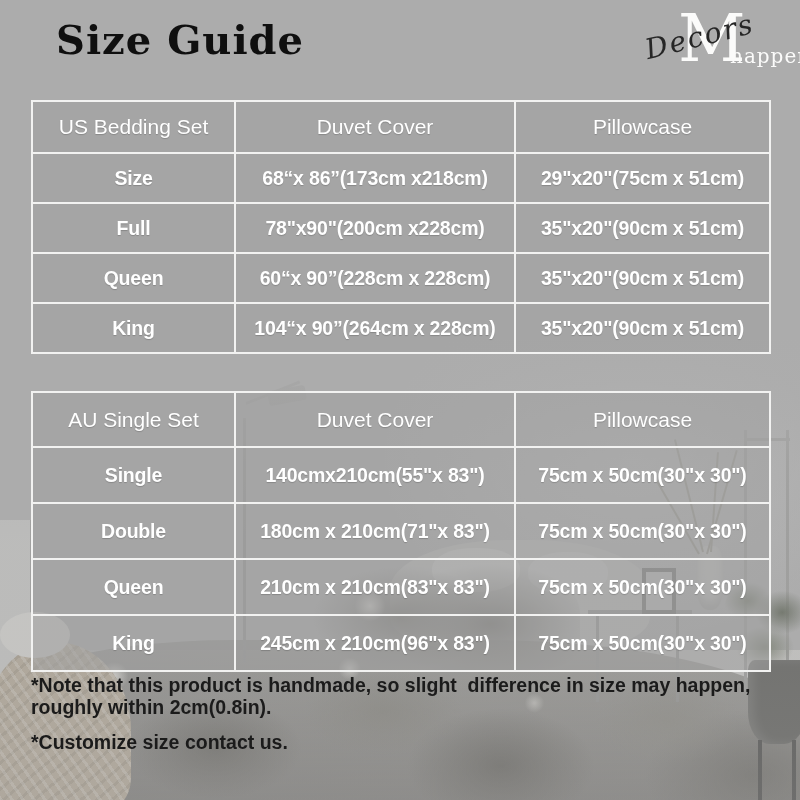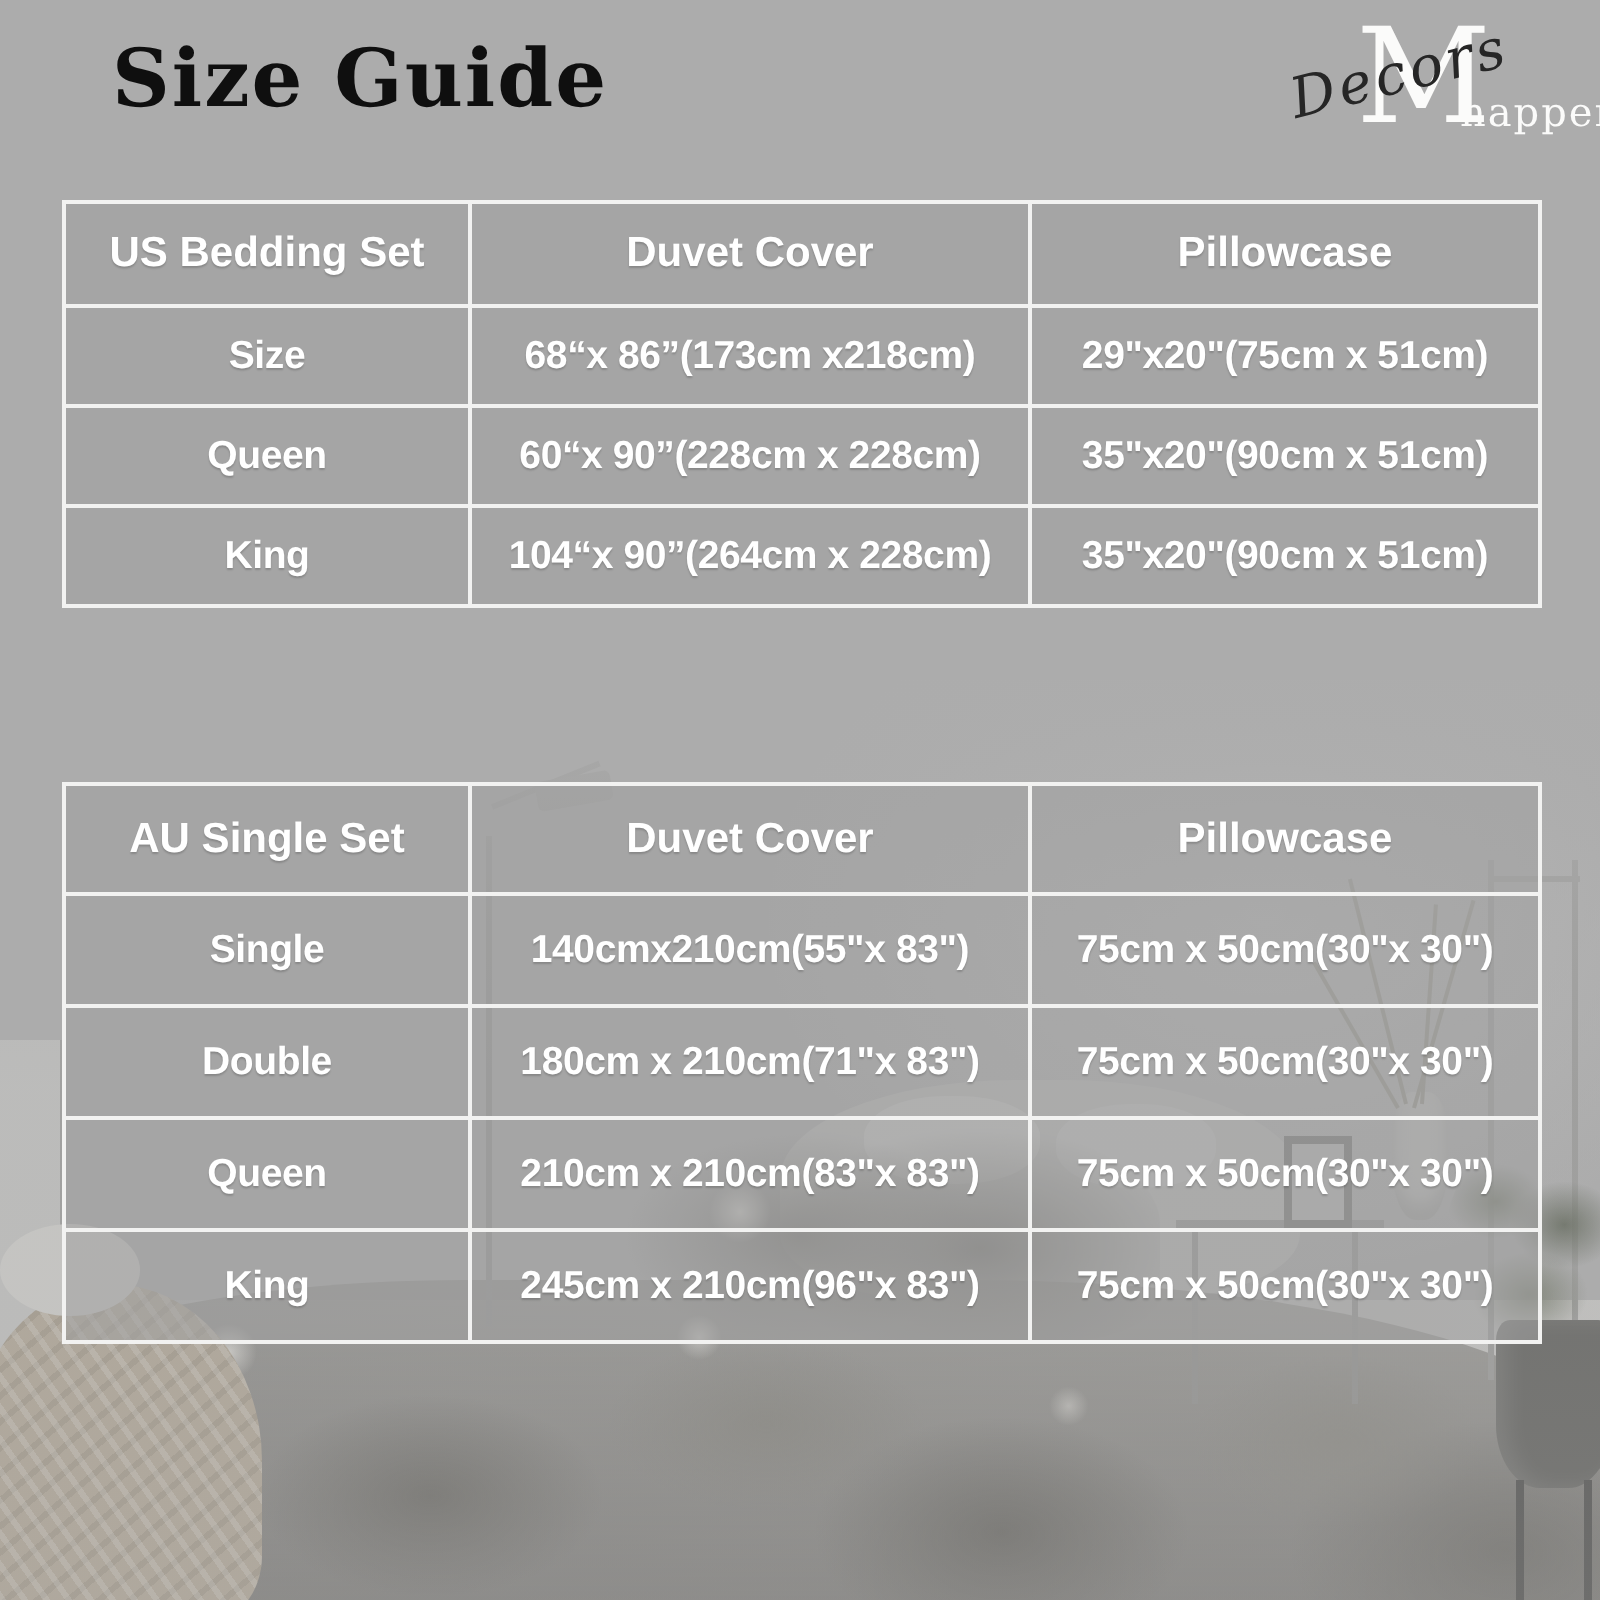--- a/index.html
+++ b/index.html
@@ -94,21 +94,21 @@
   table.size-table{position:absolute;left:31px;width:738px;border-collapse:collapse;table-layout:fixed;}
   .us-table{top:100px;}
   .au-table{top:391px;}
   .size-table col.c1{width:203px;}
   .size-table col.c2{width:280px;}
   .size-table col.c3{width:255px;}
   .size-table th,.size-table td{
     border:2px solid #f2f2f1;text-align:center;vertical-align:middle;
     background:rgba(161,161,161,.55);color:#ffffff;
     text-shadow:0 1px 1px rgba(0,0,0,.18);overflow:hidden;white-space:nowrap;}
-  .size-table th{font-size:21px;font-weight:700;margin-left:20px;}
+  .size-table th{font-size:21px;font-weight:400;margin-left:20px;}
   .size-table td{font-size:19.5px;font-weight:700;letter-spacing:-0.2px;}
   .us-table th{height:48px;}
   .us-table td{height:46px;}
   .au-table th{height:51px;}
   .au-table td{height:52px;}
   
   .notes{position:absolute;left:31px;top:674px;width:742px;color:#1b1b1b;}
   .note{font-size:19.5px;font-weight:700;line-height:1.13;white-space:pre-wrap;}
   .note + .note{margin-top:13px;}
 </style>
@@ -169,20 +169,25 @@
       <th>US Bedding Set</th>
       <th>Duvet Cover</th>
       <th>Pillowcase</th>
     </tr>
     <tr>
       <td>Size</td>
       <td>68“x 86”(173cm x218cm)</td>
       <td>29"x20"(75cm x 51cm)</td>
     </tr>
     <tr>
+      <td>Full</td>
+      <td>78"x90"(200cm x228cm)</td>
+      <td>35"x20"(90cm x 51cm)</td>
+    </tr>
+    <tr>
       <td>Queen</td>
       <td>60“x 90”(228cm x 228cm)</td>
       <td>35"x20"(90cm x 51cm)</td>
     </tr>
     <tr>
       <td>King</td>
       <td>104“x 90”(264cm x 228cm)</td>
       <td>35"x20"(90cm x 51cm)</td>
     </tr>
   </tbody>
@@ -216,14 +221,19 @@
       <td>75cm x 50cm(30"x 30")</td>
     </tr>
     <tr>
       <td>King</td>
       <td>245cm x 210cm(96"x 83")</td>
       <td>75cm x 50cm(30"x 30")</td>
     </tr>
   </tbody>
     </table>
 
+  <div class="notes">
+    <div class="note">*Note that this product is handmade, so slight  difference in size may happen,
+roughly within 2cm(0.8in).</div>
+    <div class="note">*Customize size contact us.</div>
+  </div>
 
 </div>
 
 </body></html>

